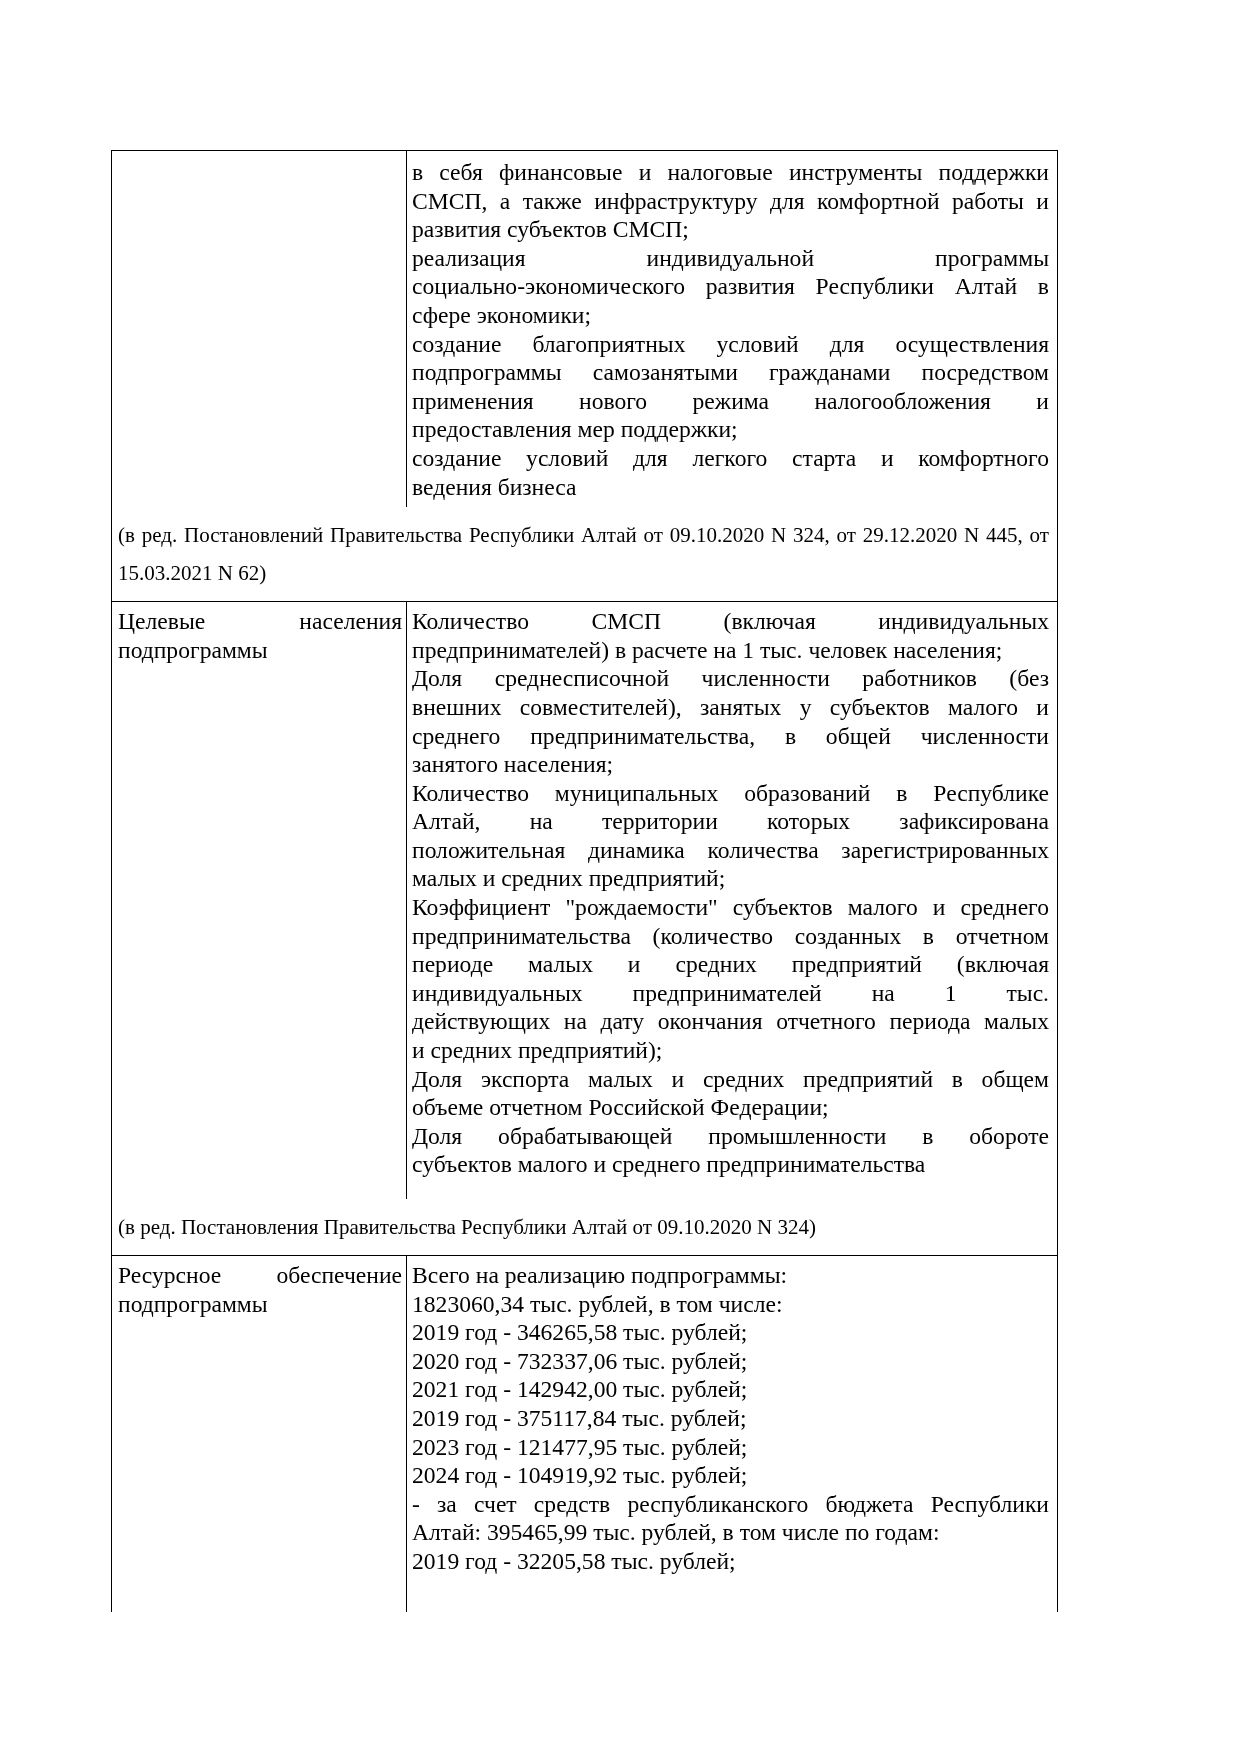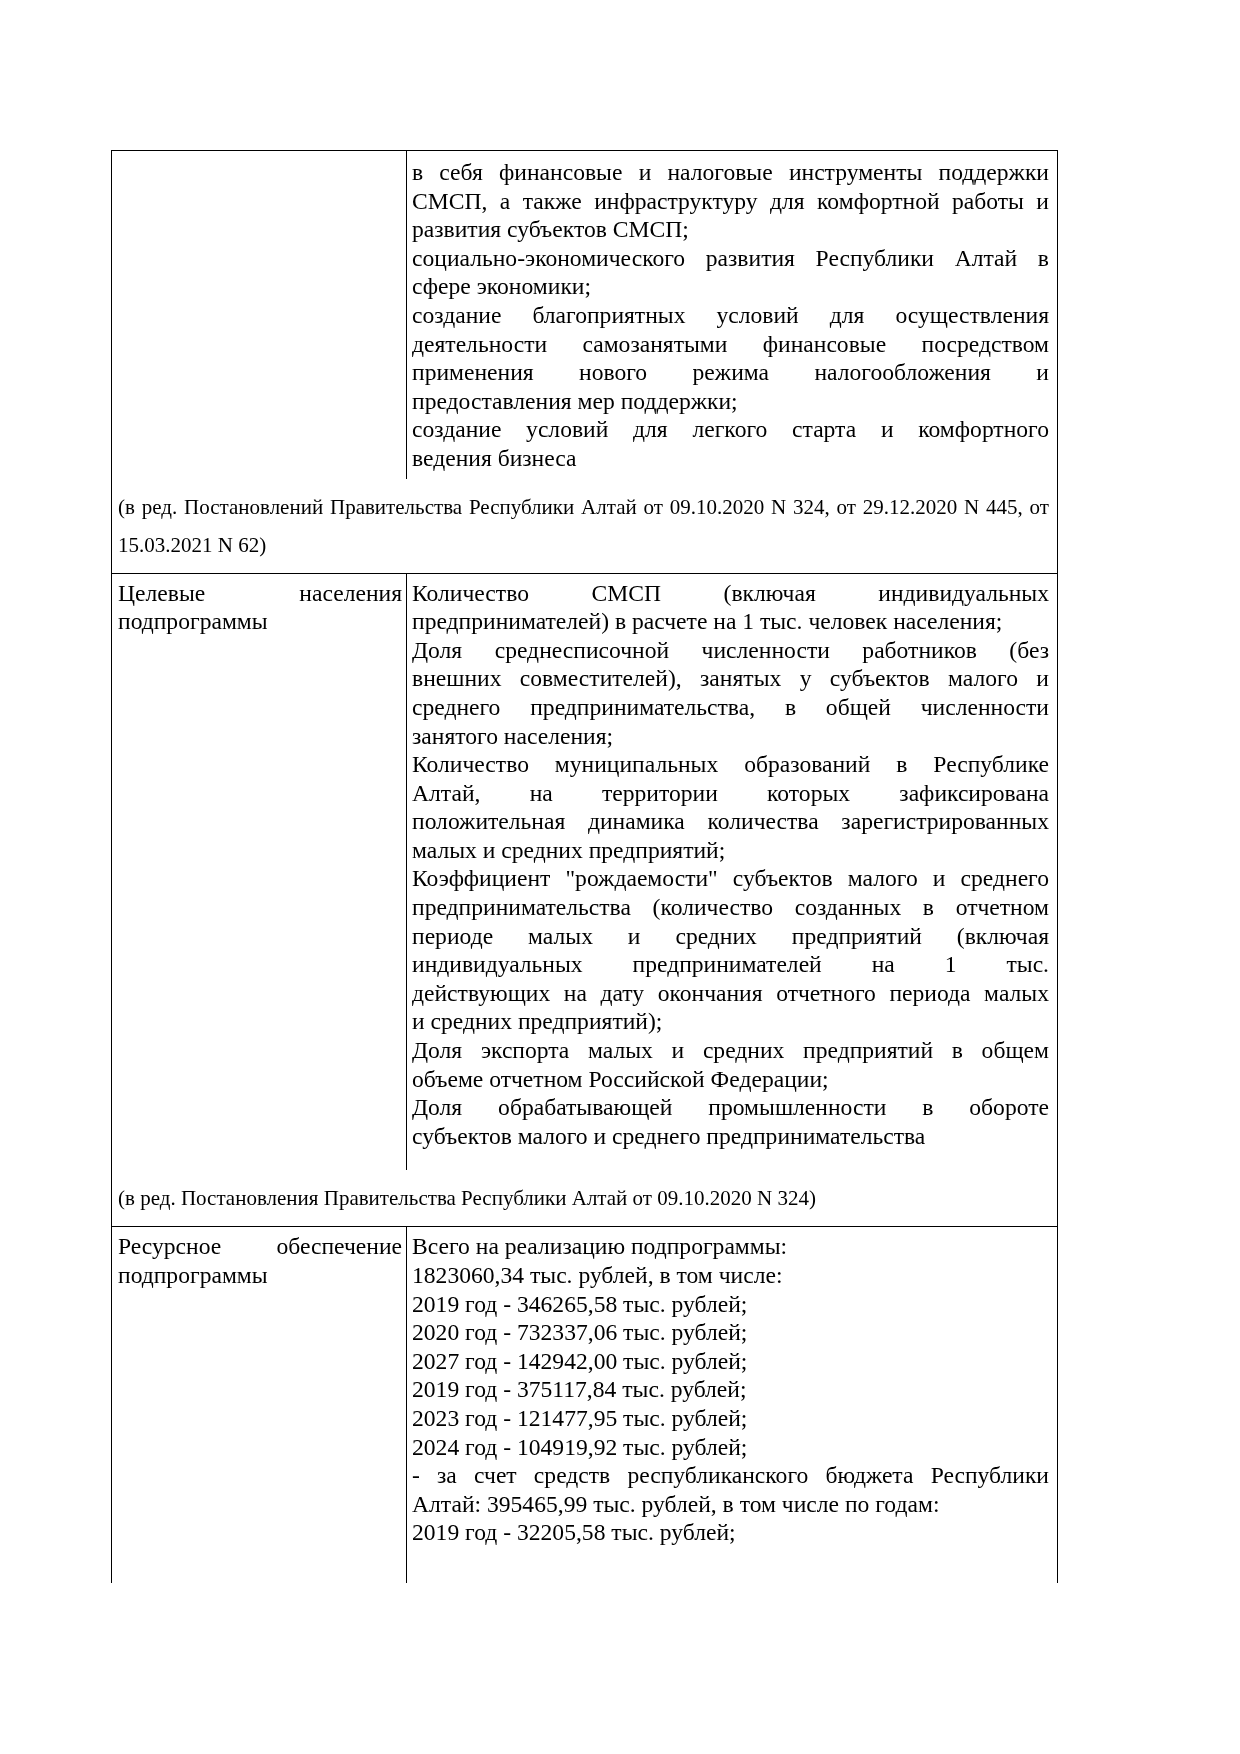--- a/index.html
+++ b/index.html
@@ -27,24 +27,25 @@
 
 <div class="page">
   <div class="table">
 
     <div class="row row1">
       <div class="cell-left"></div>
       <div class="cell-right para">
         <span class="justify-line">в себя финансовые и налоговые инструменты поддержки</span>
         <span class="justify-line">СМСП, а также инфраструктуру для комфортной работы и</span>
         <span class="line">развития субъектов СМСП;</span>
+        <span class="justify-line">реализация индивидуальной программы</span>
         <span class="justify-line">социально-экономического развития Республики Алтай в</span>
         <span class="line">сфере экономики;</span>
         <span class="justify-line">создание благоприятных условий для осуществления</span>
-        <span class="justify-line">деятельности самозанятыми финансовые посредством</span>
+        <span class="justify-line">подпрограммы самозанятыми гражданами посредством</span>
         <span class="justify-line">применения нового режима налогообложения и</span>
         <span class="line">предоставления мер поддержки;</span>
         <span class="justify-line">создание условий для легкого старта и комфортного</span>
         <span class="line">ведения бизнеса</span>
       </div>
     </div>
     <div class="note">(в ред. Постановлений Правительства Республики Алтай от 09.10.2020 N 324, от 29.12.2020 N 445, от 15.03.2021 N 62)</div>
 
     <div class="row row2">
       <div class="cell-left para label-just">Целевые населения подпрограммы</div>
@@ -73,21 +74,21 @@
     </div>
     <div class="note">(в ред. Постановления Правительства Республики Алтай от 09.10.2020 N 324)</div>
 
     <div class="row row3">
       <div class="cell-left para label-just">Ресурсное обеспечение подпрограммы</div>
       <div class="cell-right para">
         <span class="line">Всего на реализацию подпрограммы:</span>
         <span class="line">1823060,34 тыс. рублей, в том числе:</span>
         <span class="line">2019 год - 346265,58 тыс. рублей;</span>
         <span class="line">2020 год - 732337,06 тыс. рублей;</span>
-        <span class="line">2027 год - 142942,00 тыс. рублей;</span>
+        <span class="line">2021 год - 142942,00 тыс. рублей;</span>
         <span class="line">2019 год - 375117,84 тыс. рублей;</span>
         <span class="line">2023 год - 121477,95 тыс. рублей;</span>
         <span class="line">2024 год - 104919,92 тыс. рублей;</span>
         <span class="justify-line">- за счет средств республиканского бюджета Республики</span>
         <span class="line">Алтай: 395465,99 тыс. рублей, в том числе по годам:</span>
         <span class="line">2019 год - 32205,58 тыс. рублей;</span>
       </div>
     </div>
 
   </div>

